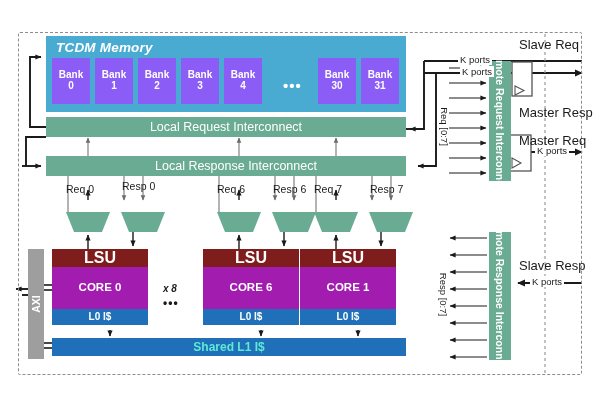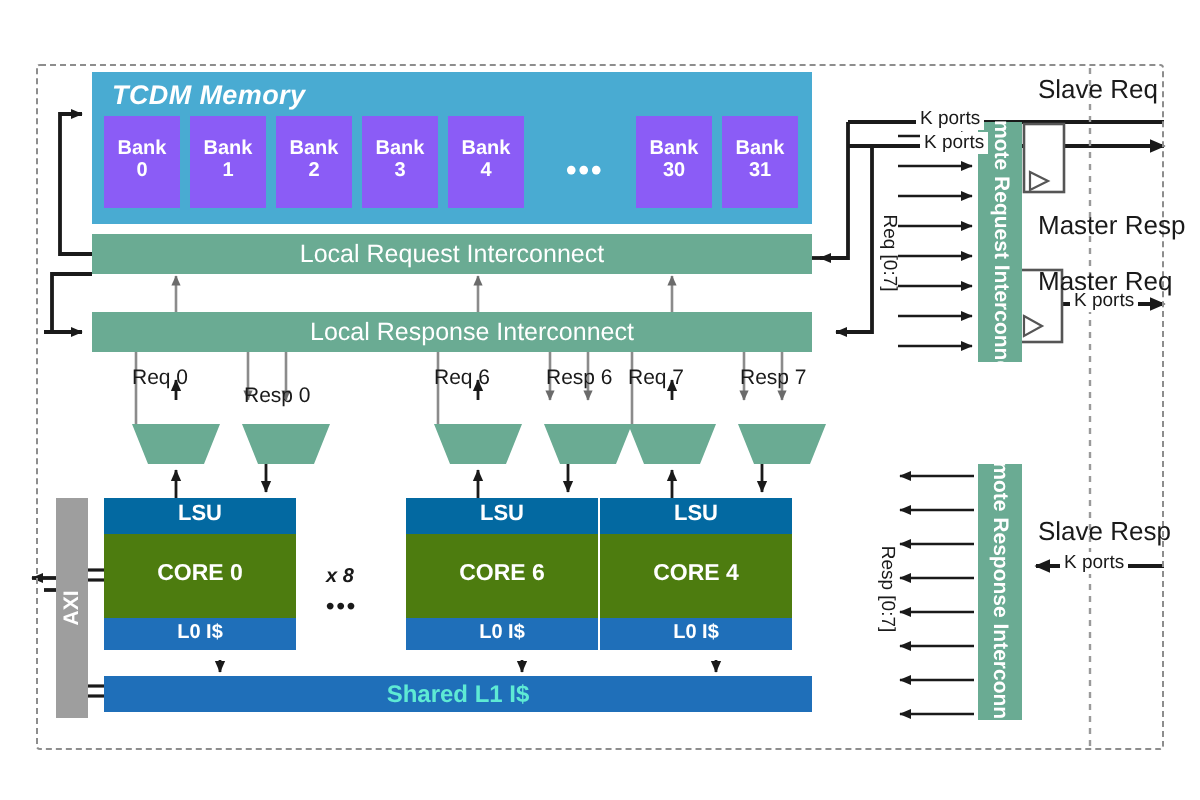--- a/index.html
+++ b/index.html
@@ -32,22 +32,22 @@
   .lreq {left:46px;top:117px;width:360px;height:20px;}
   .lresp{left:46px;top:156px;width:360px;height:20px;padding-left:20px;}
 
   
   .vic{background:#6aab93;color:#fff;font-weight:bold;font-size:10.5px;}
   .vic span{display:block;transform:rotate(90deg);white-space:nowrap;}
   .rreq {left:489px;top:61px;width:22px;height:120px;}
   .rresp{left:489px;top:232px;width:22px;height:128px;}
 
   
-  .lsu {background:#0369a1;color:#fff;font-size:11px;height:18px;}
-  .core{background:#4d7c0f;color:#fff;font-size:11.5px;height:42px;}
+  .lsu {background:#7f1d1d;color:#fff;font-size:16px;height:18px;}
+  .core{background:#a21caf;color:#fff;font-size:11.5px;height:42px;}
   .l0  {background:#1f6fb9;color:#fff;font-size:10px;height:16px;}
   .l1  {background:#1f6fb9;color:#5eead4;font-size:12px;
         left:52px;top:338px;width:354px;height:18px;}
 
   .axi{background:#9e9e9e;left:28px;top:249px;width:16px;height:110px;
        color:#fff;font-weight:bold;font-size:10.5px;
        display:flex;align-items:center;justify-content:center;}
   .axi span{display:block;transform:rotate(-90deg);white-space:nowrap;}
 
   
@@ -232,39 +232,39 @@
   </div>
   <div class="bank" style="left:361px;top:58px;width:38px;height:46px;">
     <div>Bank</div>
     <div>31</div>
   </div>
 
   <div class="abs blk ic-green lreq">Local Request Interconnect</div>
   <div class="abs blk ic-green lresp">Local Response Interconnect</div>
 
   <div class="lbl lbl-md" style="left:66px;top:183px;">Req 0</div>
-  <div class="lbl lbl-md" style="left:122px;top:192px;">Resp 0</div>
+  <div class="lbl lbl-md" style="left:122px;top:180px;">Resp 0</div>
   <div class="lbl lbl-md" style="left:217px;top:183px;">Req 6</div>
   <div class="lbl lbl-md" style="left:273px;top:183px;">Resp 6</div>
   <div class="lbl lbl-md" style="left:314px;top:183px;">Req 7</div>
   <div class="lbl lbl-md" style="left:370px;top:183px;">Resp 7</div>
 
   <div class="abs blk lsu" style="left:52px;top:249px;width:96px;">LSU</div>
   <div class="abs blk core" style="left:52px;top:267px;width:96px;">CORE 0</div>
   <div class="abs blk l0" style="left:52px;top:309px;width:96px;">L0 I$</div>
 
   <div class="lbl lbl-x8" style="left:163px;top:283px;">x 8</div>
   <div class="dots3" style="left:163px;top:296px;">•••</div>
 
   <div class="abs blk lsu" style="left:203px;top:249px;width:96px;">LSU</div>
   <div class="abs blk core" style="left:203px;top:267px;width:96px;">CORE 6</div>
   <div class="abs blk l0" style="left:203px;top:309px;width:96px;">L0 I$</div>
 
   <div class="abs blk lsu" style="left:300px;top:249px;width:96px;">LSU</div>
-  <div class="abs blk core" style="left:300px;top:267px;width:96px;">CORE 4</div>
+  <div class="abs blk core" style="left:300px;top:267px;width:96px;">CORE 1</div>
   <div class="abs blk l0" style="left:300px;top:309px;width:96px;">L0 I$</div>
 
   <div class="abs blk l1">Shared L1 I$</div>
 
   <div class="abs axi">
     <span>AXI</span>
   </div>
 
   <div class="abs vic rreq" style="display:flex;align-items:center;justify-content:center;">
     <span>Remote Request Interconnect</span>

